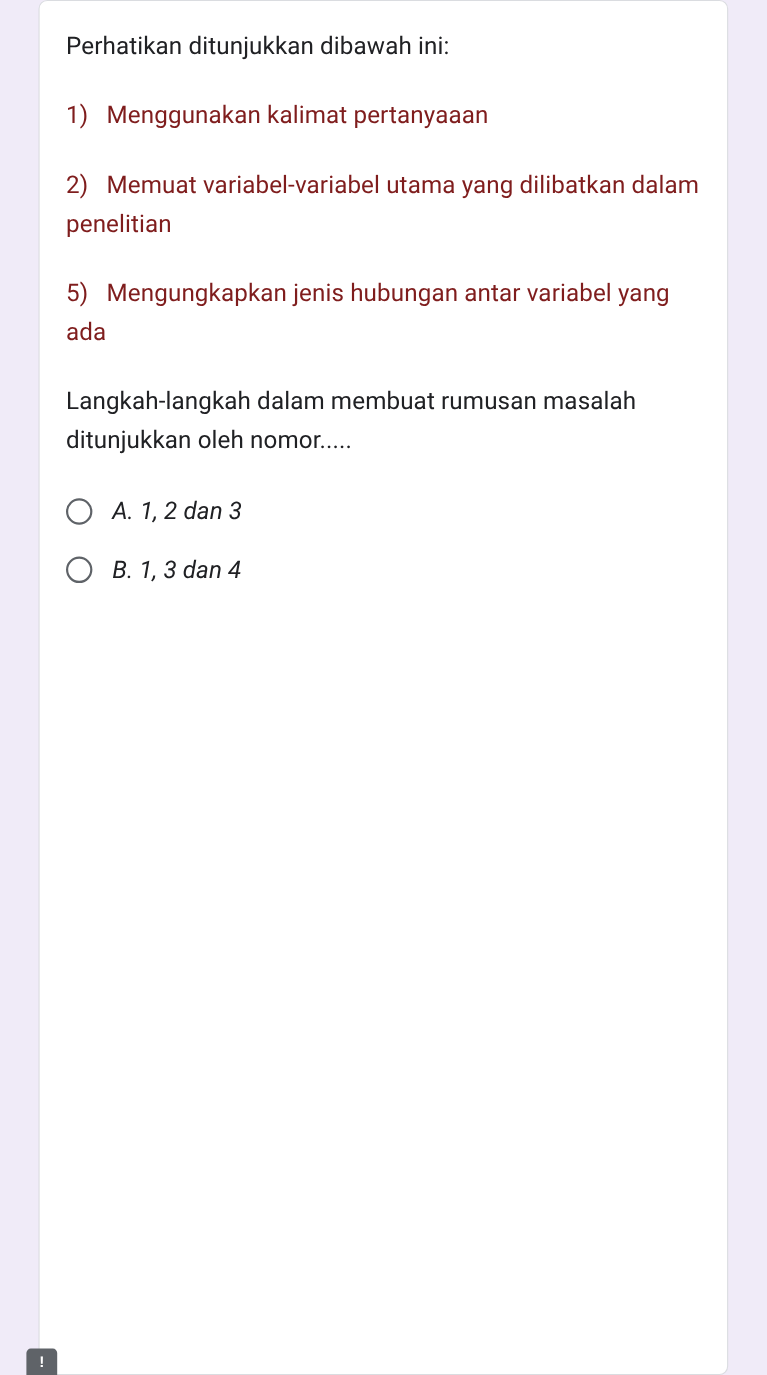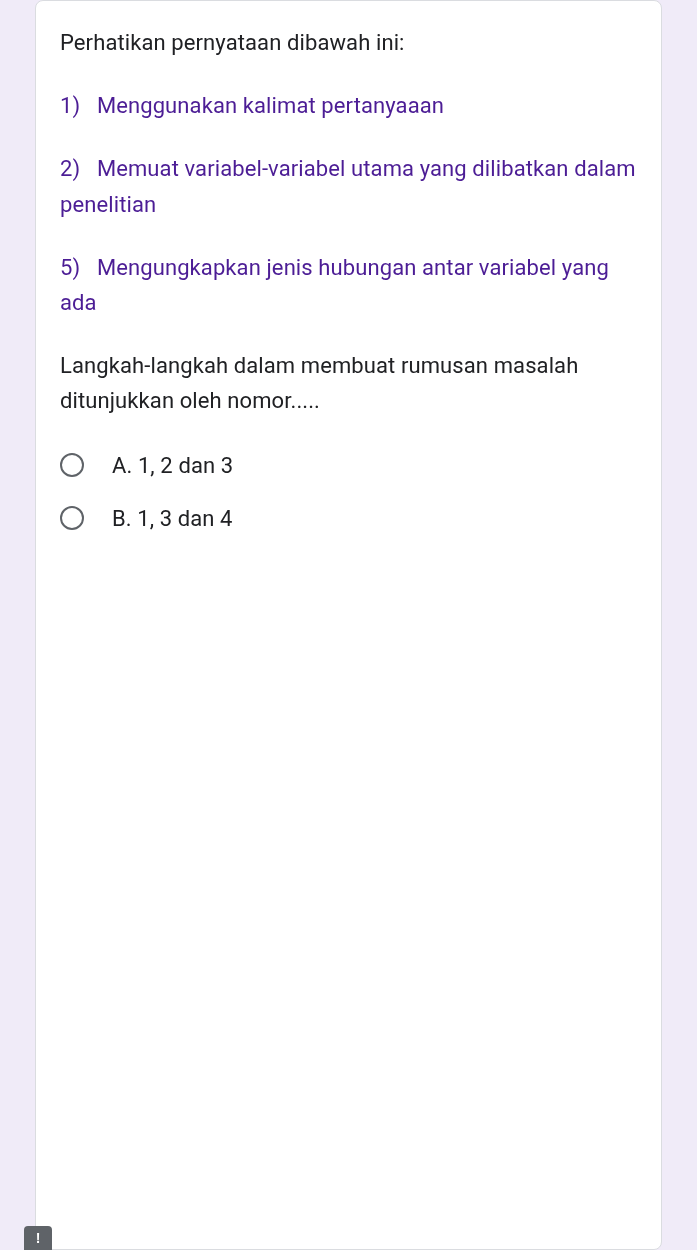--- a/index.html
+++ b/index.html
@@ -26,36 +26,37 @@
   }
   .question-text {
     font-size: 22px;
     color: #202124;
     line-height: 1.6;
     margin-bottom: 28px;
     letter-spacing: 0.1px;
   }
   .statement {
     font-size: 22px;
-    color: #4c1d95;
+    color: #7f1d1d;
     line-height: 1.6;
     margin-bottom: 28px;
     letter-spacing: 0.1px;
   }
   .options {
     display: flex;
     flex-direction: column;
     gap: 28px;
     margin-top: 34px;
   }
   .option {
     display: flex;
     align-items: center;
-    gap: 28px;
+    gap: 18px;
     cursor: pointer;
+    font-style: italic;
   }
   .radio {
     width: 24px;
     height: 24px;
     border: 2.5px solid #5f6368;
     border-radius: 50%;
     flex-shrink: 0;
   }
   .option-label {
     font-size: 22px;
@@ -79,21 +80,21 @@
     font-size: 14px;
     font-weight: bold;
     font-family: Arial, sans-serif;
   }
 </style>
 </head>
 <body>
 
 <div class="card">
 
-  <div class="question-text">Perhatikan pernyataan dibawah ini:</div>
+  <div class="question-text">Perhatikan ditunjukkan dibawah ini:</div>
 
   <div class="statement">1)&nbsp;&nbsp;&nbsp;Menggunakan kalimat pertanyaaan</div>
   <div class="statement">2)&nbsp;&nbsp;&nbsp;Memuat variabel-variabel utama yang dilibatkan dalam penelitian</div>
   <div class="statement">5)&nbsp;&nbsp;&nbsp;Mengungkapkan jenis hubungan antar variabel yang ada</div>
 
   <div class="question-text">Langkah-langkah dalam membuat rumusan masalah ditunjukkan oleh nomor.....</div>
 
   <div class="options">
     <div class="option">
       <div class="radio"></div>

